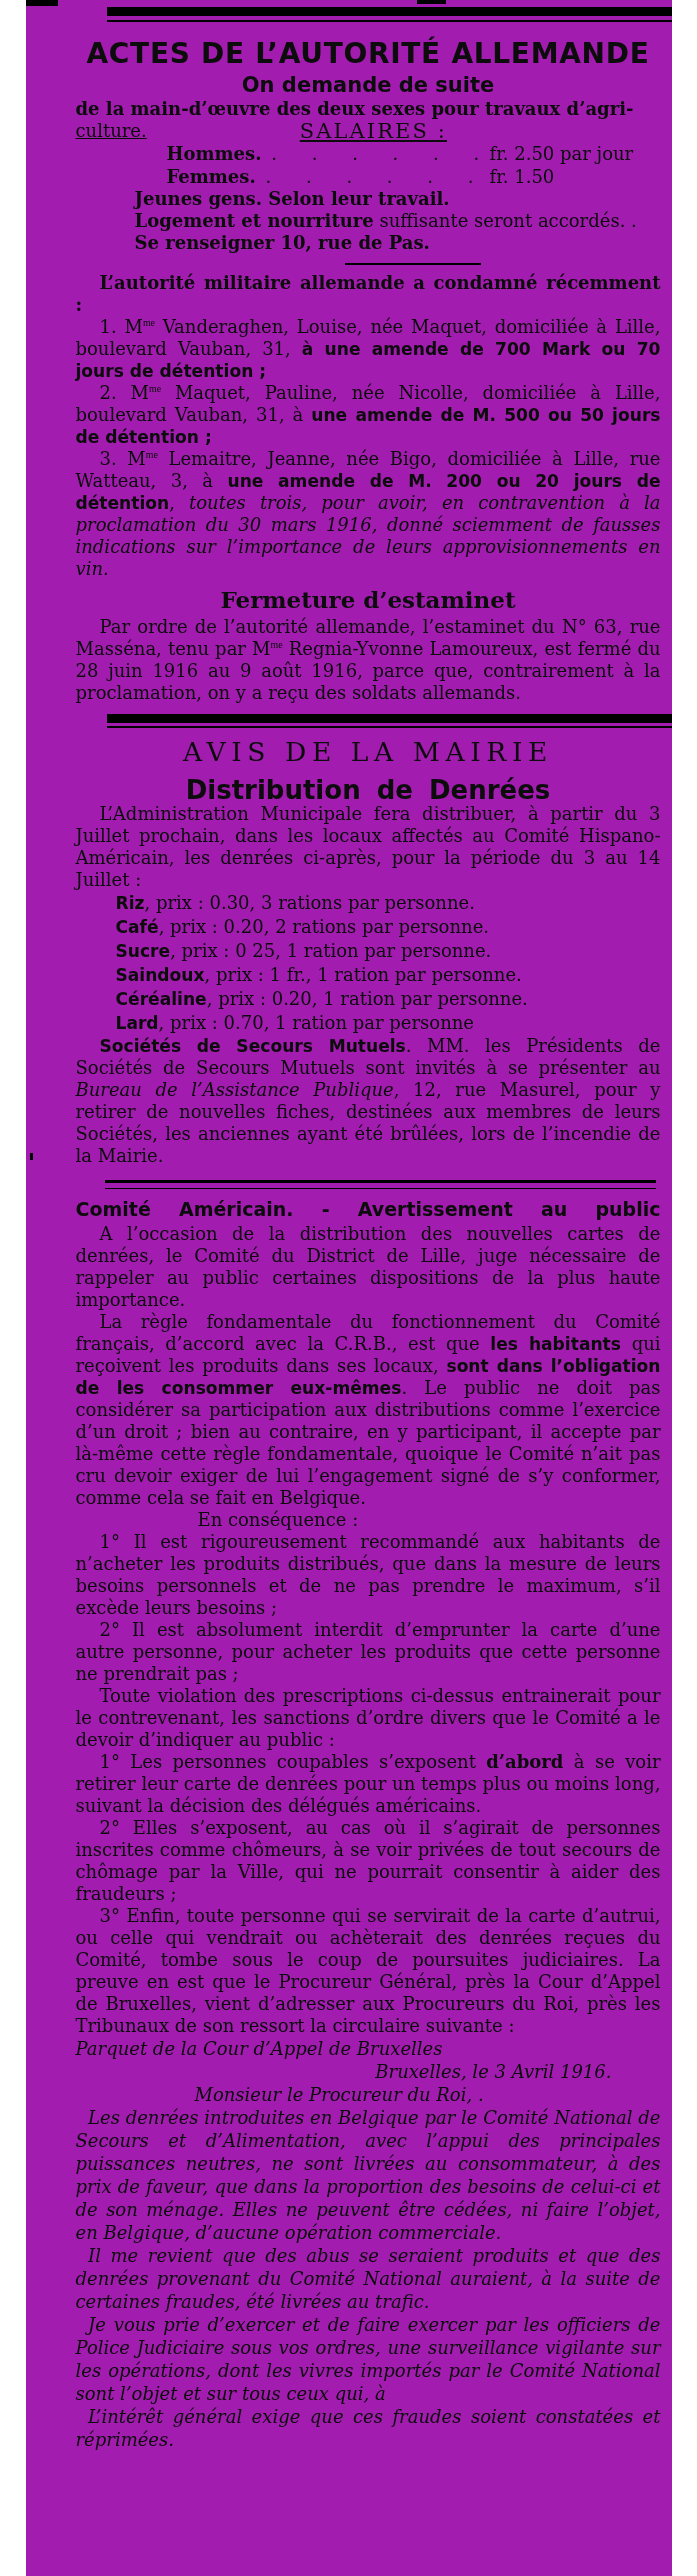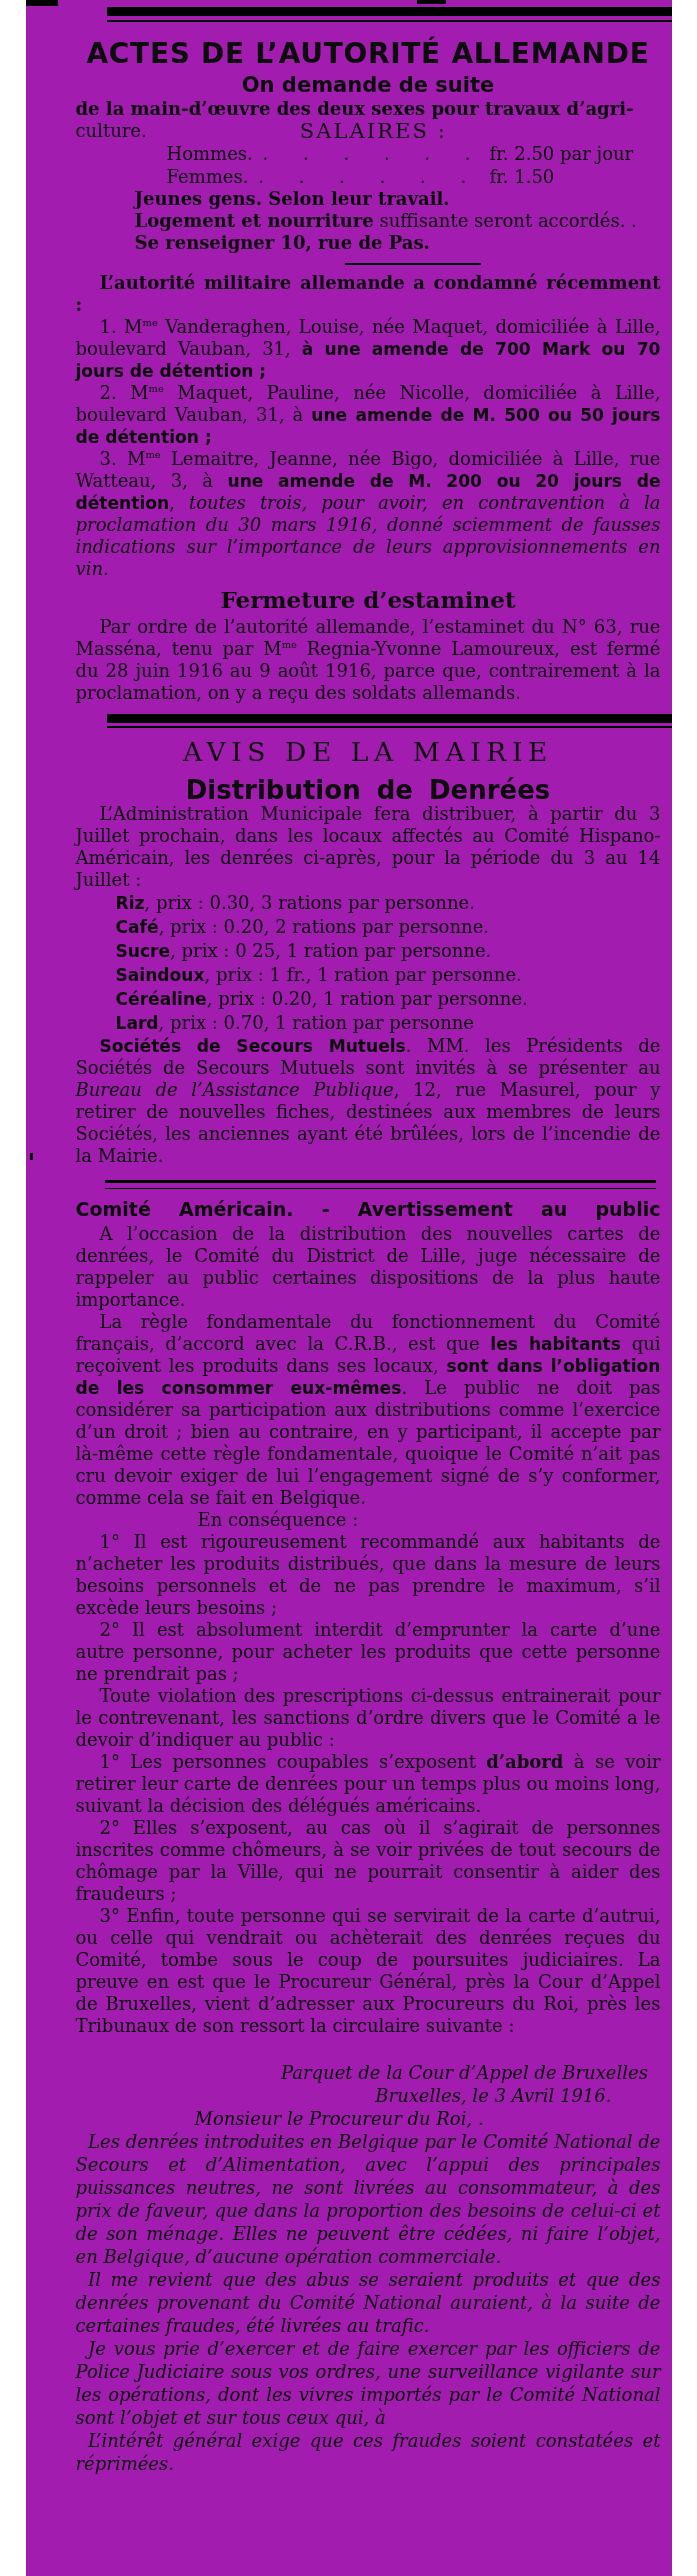--- a/index.html
+++ b/index.html
@@ -37,37 +37,37 @@
      text-indent:24px;margin:0;}
   .noindent{text-indent:0;font-weight:bold;}
   .offset1{text-indent:0;padding-left:59px;text-align:left;}
   .enconsq{text-indent:0;padding-left:122px;text-align:left;}
   .ration{text-indent:0;padding-left:40px;text-align:left;line-height:23px;}
 
   
   .rb{font-weight:700;}
   .rbs{font-family:"DejaVu Sans","Liberation Sans",sans-serif;font-weight:700;font-size:0.95em;}
   .ri{font-style:italic;}
-  .rsup{vertical-align:super;font-size:0.55em;line-height:0;}
+  .rsup{vertical-align:super;font-size:0.55em;line-height:0;font-family:Liberation Serif, serif;}
 
   
-  .split{display:flex;text-indent:0;text-align:right;}
+  .split{display:flex;text-indent:0;text-align:right;text-decoration:underline;}
   .split .sclabel{margin-left:153px;letter-spacing:2.1px;font-size:21px;}
   .sal{position:relative;padding-left:91px;font:400 18px/23px "DejaVu Serif","Liberation Serif",serif;
        text-align:left;}
-  .sal .lbl{font-weight:400;}
+  .sal .lbl{font-weight:700;}
   .sal .dots{display:inline-block;white-space:nowrap;overflow:hidden;width:223px;
              word-spacing:29px;margin-left:9.8px;vertical-align:bottom;}
   .sal .val{position:absolute;left:414px;top:0;}
 
   
   .lt{font:400 18px/23px "DejaVu Serif","Liberation Serif",serif;font-style:italic;
       text-align:left;text-indent:0;margin:0;}
   .lp{text-align:justify;text-indent:12.6px;font-style:italic;}
-  .lt-right1{text-align:right;padding-right:12.6px;margin-top:24px;}
+  .lt-right1{padding-right:12.6px;}
   .lt-right2{text-align:right;padding-right:49px;}
   .lt-salut{padding-left:119px;}
 
   .artifact{position:absolute;background:#000;}
 </style>
 </head>
 <body>
 
 <div class="page" id="page">
   <div class="content" id="doc">

